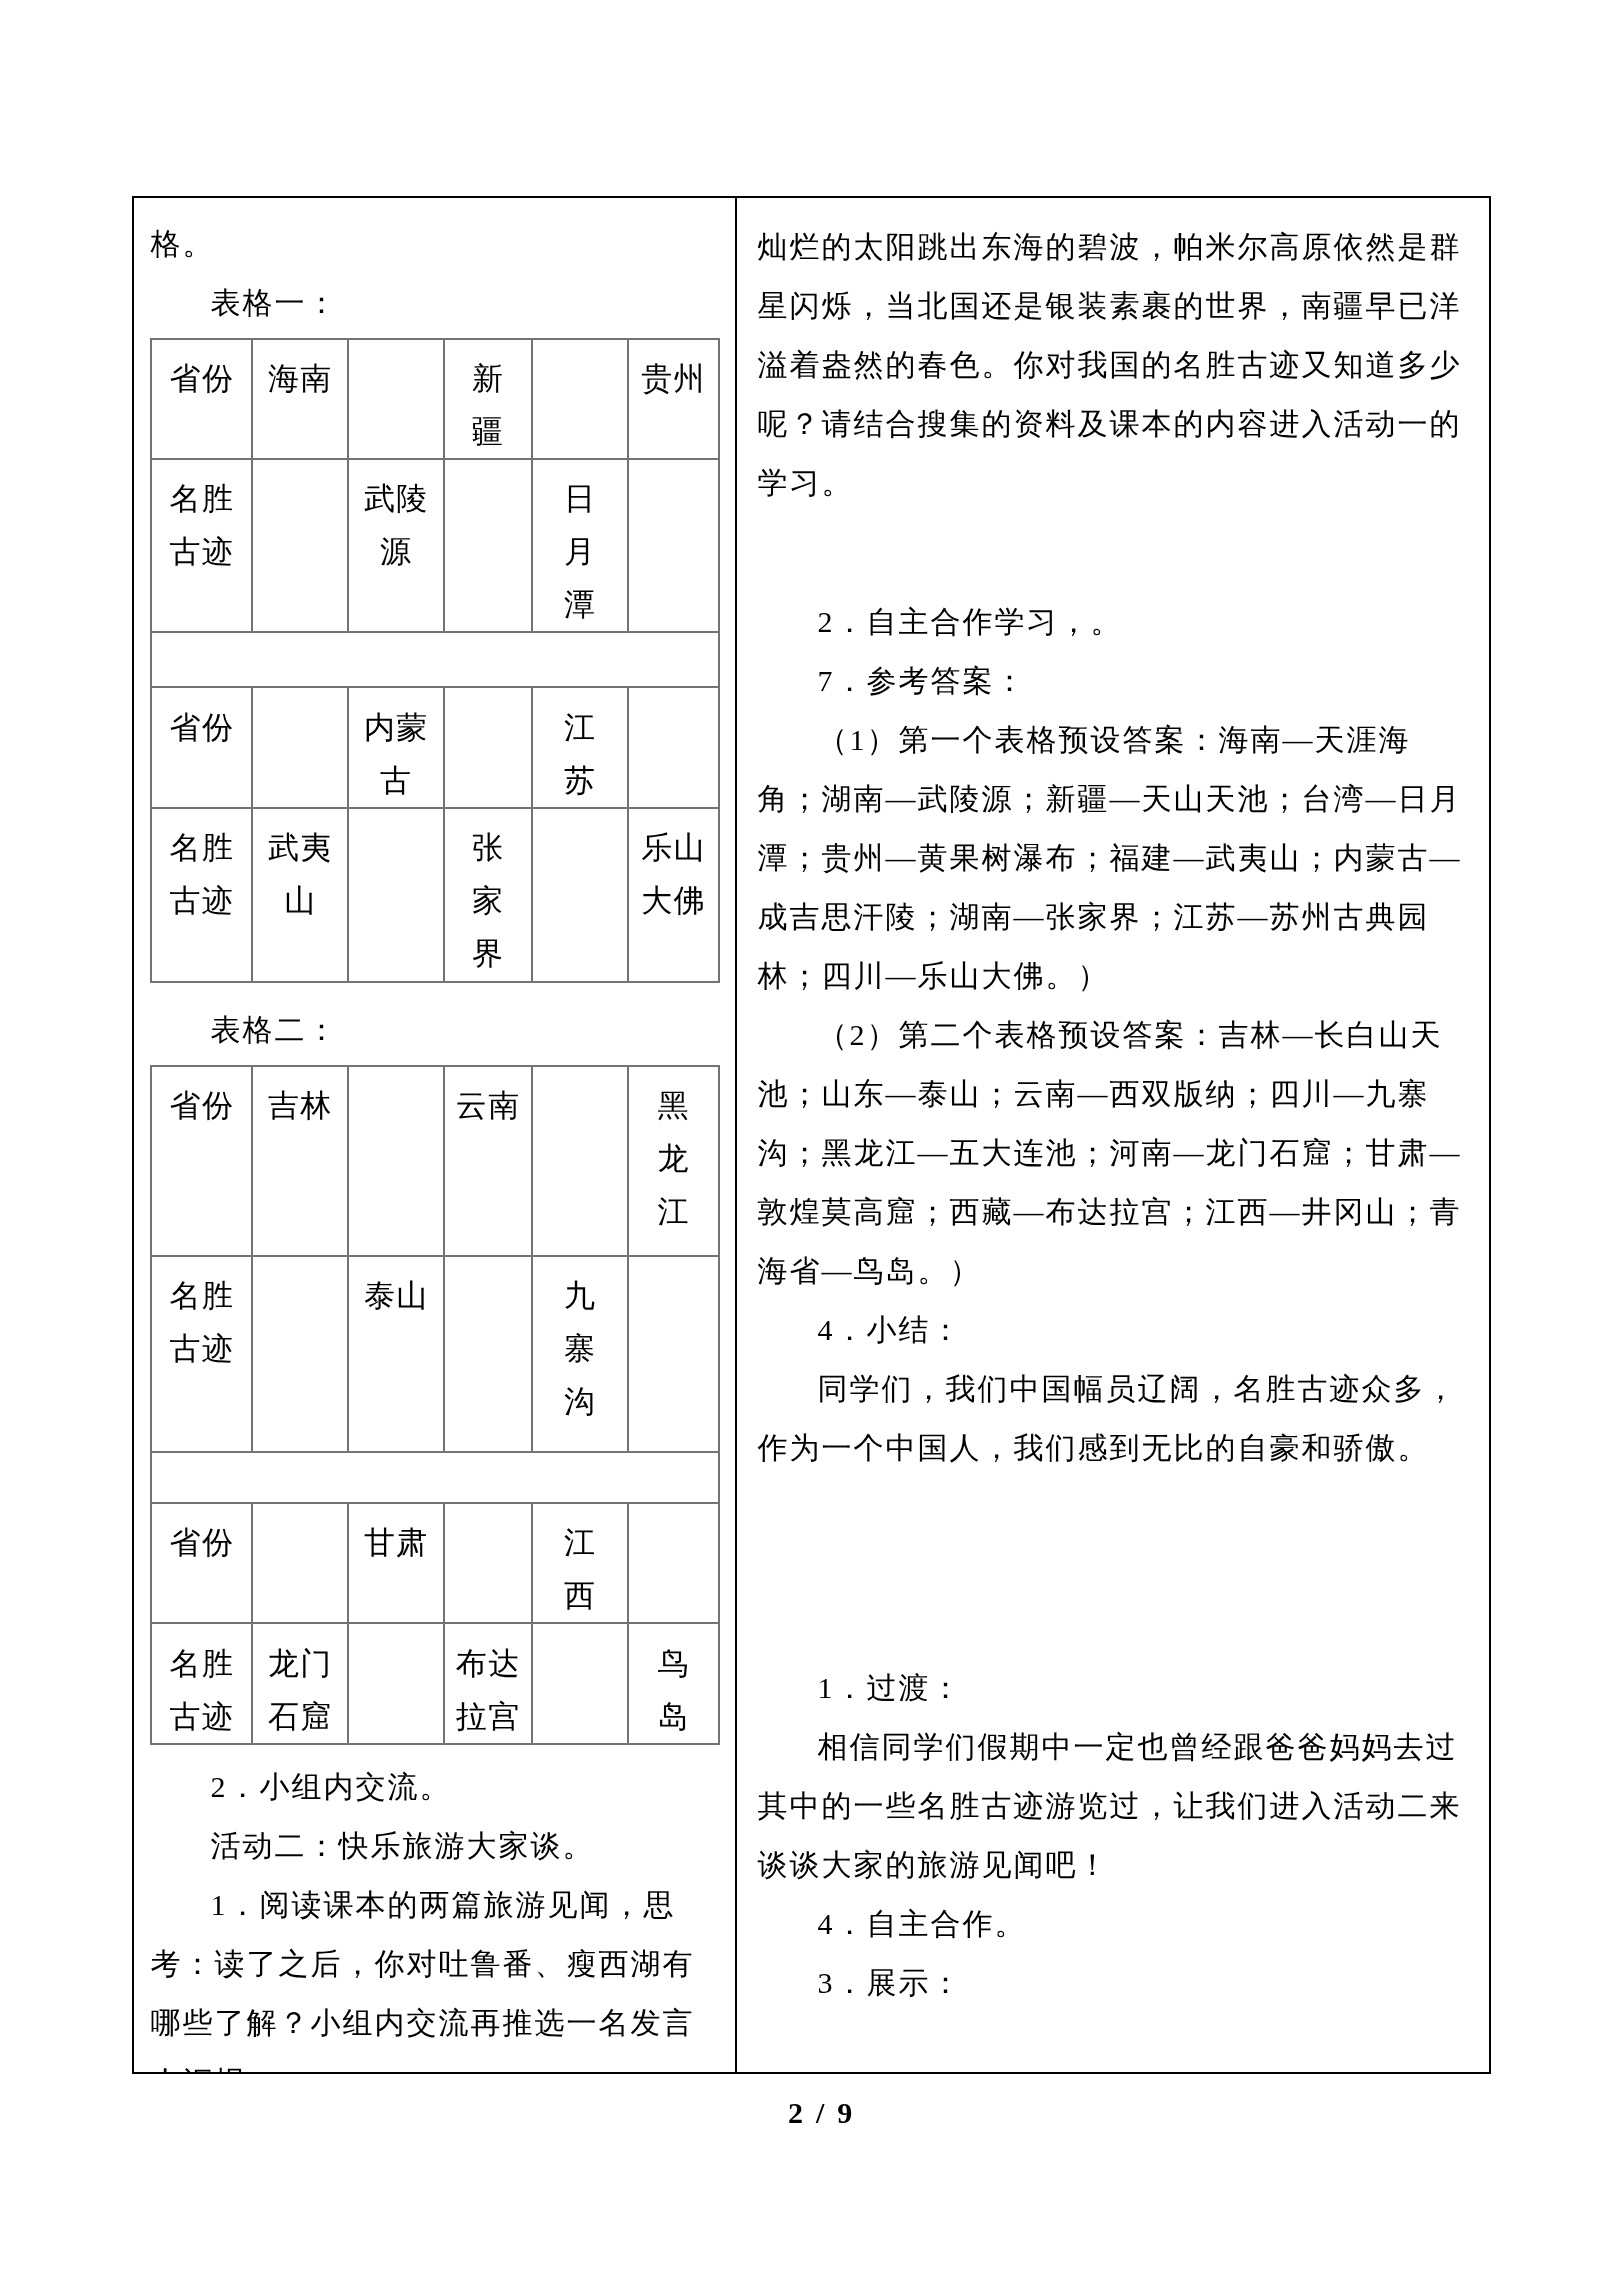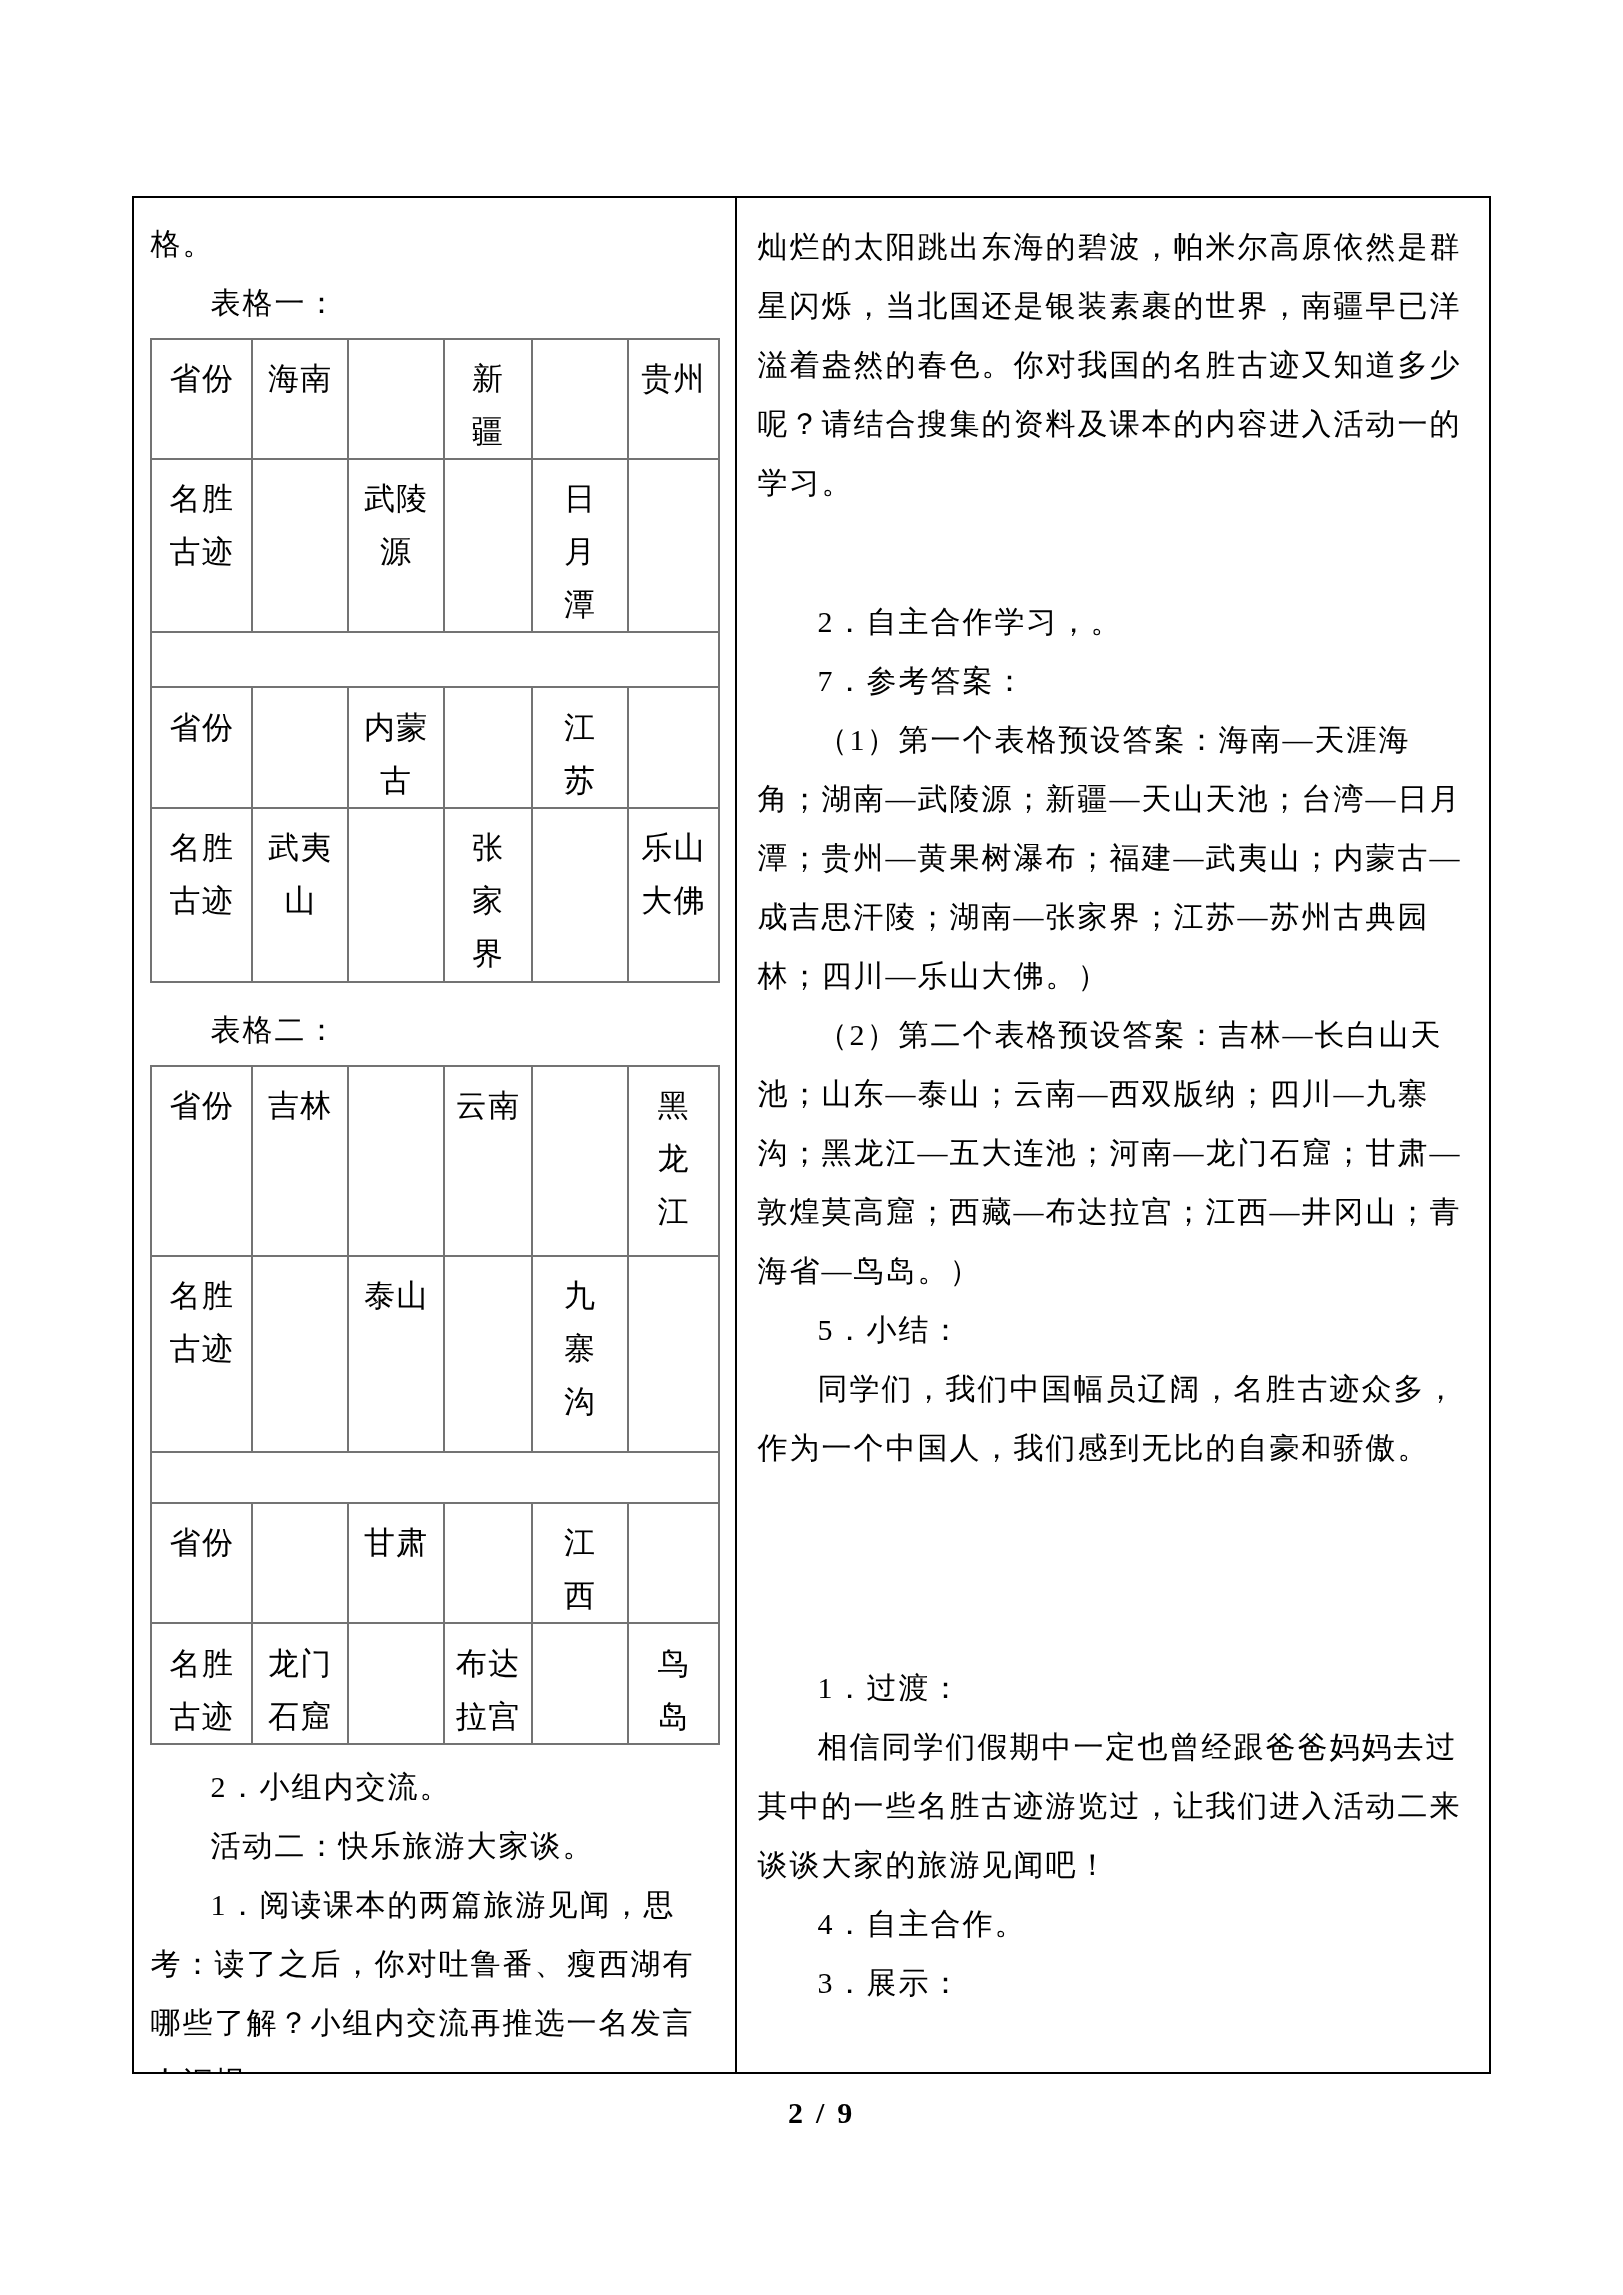--- a/index.html
+++ b/index.html
@@ -230,21 +230,21 @@
       <p class="body-text indent">（1）第一个表格预设答案：海南—天涯海
 角；湖南—武陵源；新疆—天山天池；台湾—日月
 潭；贵州—黄果树瀑布；福建—武夷山；内蒙古—
 成吉思汗陵；湖南—张家界；江苏—苏州古典园
 林；四川—乐山大佛。）</p>
       <p class="body-text indent">（2）第二个表格预设答案：吉林—长白山天
 池；山东—泰山；云南—西双版纳；四川—九寨
 沟；黑龙江—五大连池；河南—龙门石窟；甘肃—
 敦煌莫高窟；西藏—布达拉宫；江西—井冈山；青
 海省—鸟岛。）</p>
-      <p class="body-text indent">5．小结：</p>
+      <p class="body-text indent">4．小结：</p>
       <p class="body-text indent gap-after-summary">同学们，我们中国幅员辽阔，名胜古迹众多，
 作为一个中国人，我们感到无比的自豪和骄傲。</p>
       <p class="body-text indent">1．过渡：</p>
       <p class="body-text indent">相信同学们假期中一定也曾经跟爸爸妈妈去过
 其中的一些名胜古迹游览过，让我们进入活动二来
 谈谈大家的旅游见闻吧！</p>
       <p class="body-text indent">4．自主合作。</p>
       <p class="body-text indent">3．展示：</p>
     </div>
 

